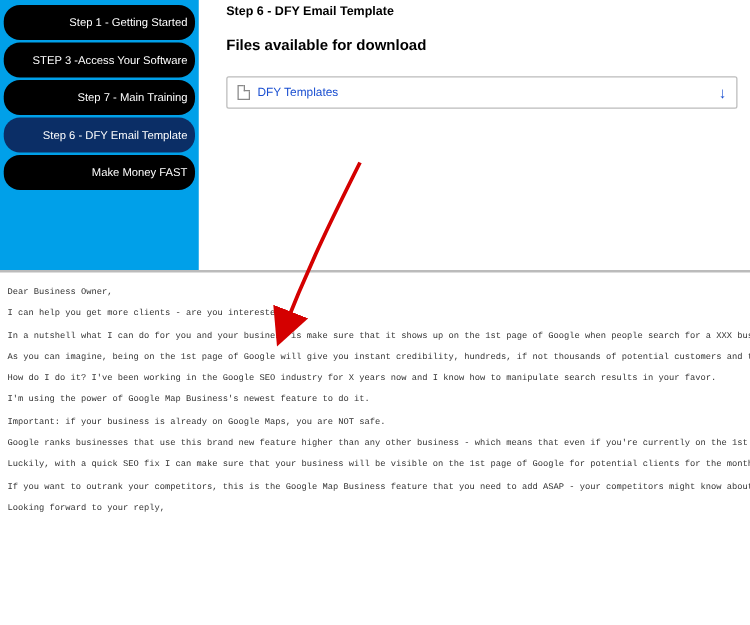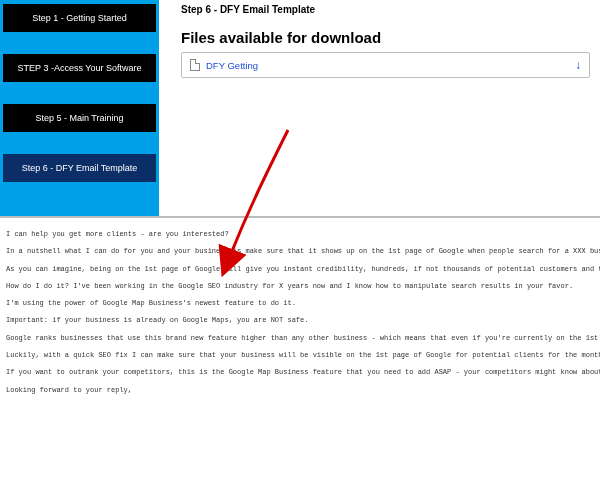--- a/index.html
+++ b/index.html
@@ -1,77 +1,79 @@
 <!DOCTYPE html>
 <html><head>
 <meta charset="utf-8">
 <style>
   * { box-sizing: border-box; margin: 0; padding: 0; }
   html, body { width: 600px; height: 500px; font-family: Arial, Helvetica, sans-serif; background:#fff; }
   .top { display:flex; height:218px; border-bottom:2px solid #bbb; }
   .side { width:159px; background:#00a0e9; padding:4px 3px; }
   .side-item {
     display:block; width:100%; background:#000; color:#fff;
-    font-size:9px; padding:9px 6px; margin-bottom:22px; text-align:center;
-    border-radius:0; cursor:pointer; border:none;
+    font-size:9px; padding:9px 6px; margin-bottom:2px; text-align:right;
+    border-radius:13px; cursor:pointer; border:none;
   }
   .side-item.active { background:#0b2e66; }
   .main { flex:1; padding:4px 10px 6px 22px; }
   .step-title { font-size:10px; font-weight:bold; margin-bottom:14px; }
   .big-title { font-size:17.5px; font-weight:bold; text-align:center; line-height:1.25; margin-bottom:20px; }
-  .files-label { font-size:15px; font-weight:bold; margin-bottom:6px; }
+  .files-label { font-size:12px; font-weight:bold; margin-bottom:18px; }
   .file-box { border:1px solid #bcbcbc; border-radius:2px; padding:5px 8px; display:flex; align-items:center; justify-content:space-between; }
   .file-left { display:flex; align-items:center; gap:6px; }
   .file-name { color:#1a4fd1; font-size:9.5px; }
   .file-icon { width:10px; height:12px; border:1px solid #888; position:relative; }
   .file-icon::after { content:""; position:absolute; right:-1px; top:-1px; width:4px; height:4px; background:#fff; border-left:1px solid #888; border-bottom:1px solid #888; }
   .dl-icon { color:#1a4fd1; font-weight:bold; font-size:12px; }
   .arrow-wrap { position:absolute; left:168px; top:80px; pointer-events:none; }
   .arrow-wrap svg { width:170px; height:200px; }
   .email-body { padding:10px 6px; font-family: "Courier New", monospace; font-size:7px; color:#333; line-height:1.9; white-space:nowrap; overflow:hidden; }
   .email-body p { margin-bottom:4px; }
   .wrapper { position:relative; width:600px; }
 </style>
 </head>
 <body>
 
 <div class="wrapper">
   <div class="top">
     <nav class="side">
       <button class="side-item">Step 1 - Getting Started</button>
       <button class="side-item">STEP 3 -Access Your Software</button>
-      <button class="side-item">Step 5 - Main Training</button>
+      <button class="side-item">Step 7 - Main Training</button>
       <button class="side-item active">Step 6 - DFY Email Template</button>
+      <button class="side-item">Make Money FAST</button>
     </nav>
 
     <section class="main">
       <div class="step-title">Step 6 - DFY Email Template</div>
       <div class="files-label">Files available for download</div>
       <div class="file-box">
         <span class="file-left">
           <span class="file-icon"></span>
-          <span class="file-name">DFY Getting</span>
+          <span class="file-name">DFY Templates</span>
         </span>
         <span class="dl-icon">↓</span>
       </div>
     </section>
   </div>
 
   <div class="arrow-wrap">
     <svg viewBox="0 0 170 200">
       <defs>
         <marker id="ah" markerWidth="10" markerHeight="10" refX="6" refY="5" orient="auto">
           <path d="M0,0 L10,5 L0,10 Z" fill="#d40000"></path>
         </marker>
       </defs>
       <path d="M120,50 C100,90 80,130 58,186" stroke="#d40000" stroke-width="3" fill="none" marker-end="url(#ah)"></path>
     </svg>
   </div>
 
   <div class="email-body">
+    <p>Dear Business Owner,</p>
     <p>I can help you get more clients - are you interested?</p>
     <p>In a nutshell what I can do for you and your business is make sure that it shows up on the 1st page of Google when people search for a XXX business in your area.</p>
     <p>As you can imagine, being on the 1st page of Google will give you instant credibility, hundreds, if not thousands of potential customers and the best part is you won</p>
     <p>How do I do it? I've been working in the Google SEO industry for X years now and I know how to manipulate search results in your favor.</p>
     <p>I'm using the power of Google Map Business's newest feature to do it.</p>
     <p>Important: if your business is already on Google Maps, you are NOT safe.</p>
     <p>Google ranks businesses that use this brand new feature higher than any other business - which means that even if you're currently on the 1st page of Google, there's</p>
     <p>Luckily, with a quick SEO fix I can make sure that your business will be visible on the 1st page of Google for potential clients for the months and years to come.</p>
     <p>If you want to outrank your competitors, this is the Google Map Business feature that you need to add ASAP - your competitors might know about it or not...</p>
     <p>Looking forward to your reply,</p>

